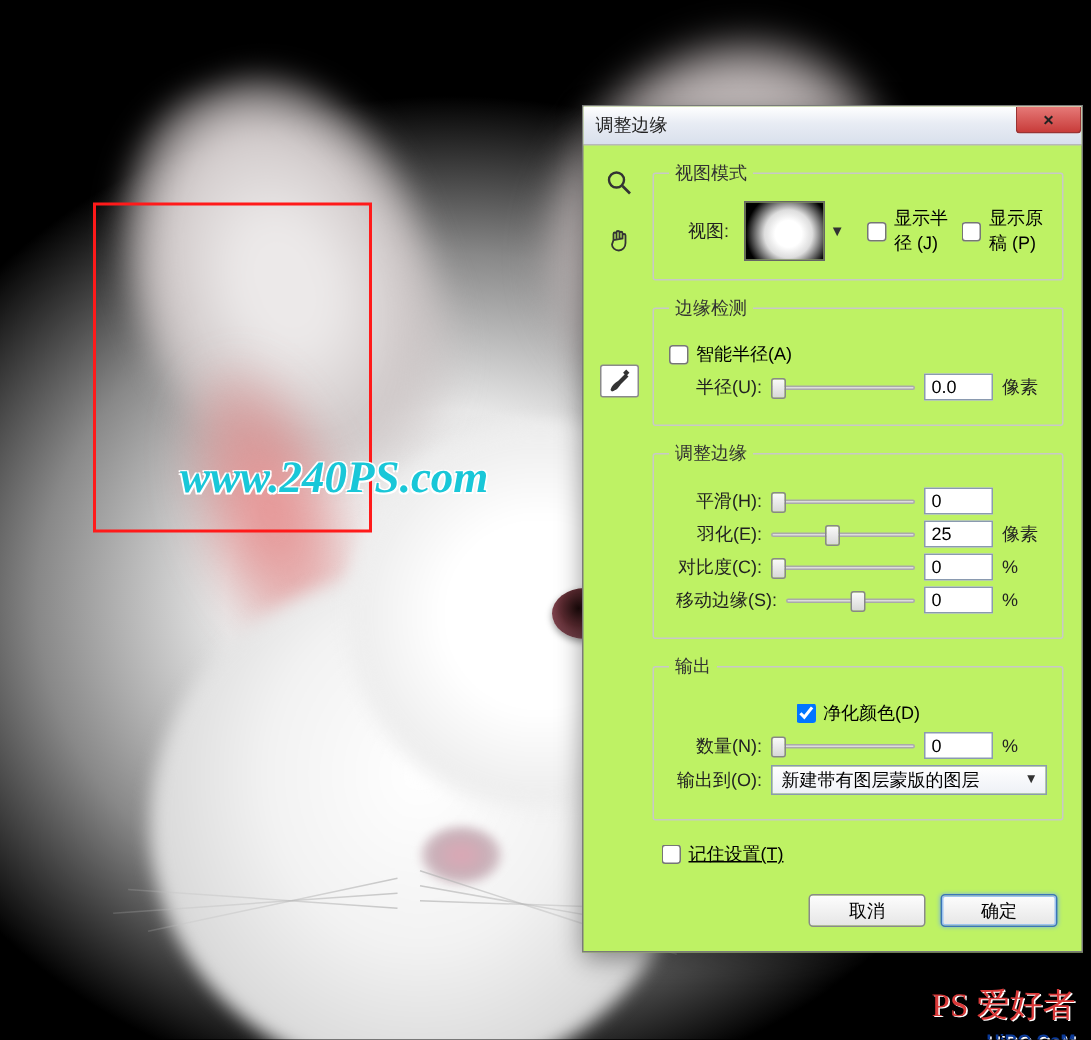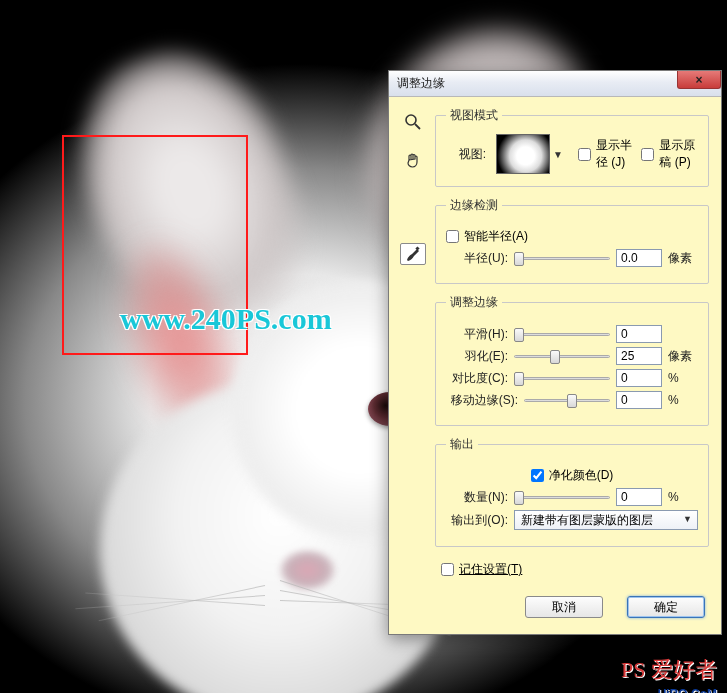--- a/index.html
+++ b/index.html
@@ -11,26 +11,26 @@
 .fur-head { position:absolute; left:190px; top:200px; width:260px; height:260px; background: radial-gradient(circle, #fff 35%, #eee 65%, transparent 90%); border-radius:50%; filter: blur(5px);}
 .ear-left { position:absolute; left:50px; top:-30px; width:200px; height:280px; background: radial-gradient(ellipse, #ece9e9 20%, #cfc8c8 55%, transparent 85%); border-radius: 50% 50% 40% 60%; transform: rotate(-20deg); filter: blur(10px);}
 .ear-left-inner { position:absolute; left:90px; top:160px; width:100px; height:200px; background: radial-gradient(ellipse, rgba(230,120,120,0.75) 10%, rgba(220,110,110,0.45) 45%, transparent 80%); border-radius:50%; transform: rotate(-18deg); filter: blur(14px);}
 .ear-right { position:absolute; left:330px; top:-60px; width:220px; height:260px; background: radial-gradient(ellipse, #d8d2d2 25%, #bcb4b4 55%, transparent 85%); border-radius: 50%; transform: rotate(35deg); filter: blur(12px);}
 .eye { position:absolute; left:328px; top:312px; width:44px; height:34px; background: radial-gradient(circle at 40% 40%, #1a0a0a 0%, #5a2a30 35%, #8a4a55 55%, #d6c8cc 85%); border-radius:50%; box-shadow: 0 2px 5px rgba(0,0,0,0.4), inset -4px -4px 8px rgba(0,0,0,0.3);}
 .nose { position:absolute; left:240px; top:470px; width:55px; height:40px; background: radial-gradient(ellipse, #d8a8b5 10%, #c8b0b8 50%, transparent 85%); border-radius:50%; filter:blur(3px);}
 .whisker { position:absolute; background: linear-gradient(90deg, rgba(180,180,180,0.7), rgba(200,200,200,0.2)); height:1px; transform-origin: left center;}
 
 .red-box { position: absolute; left: 62px; top: 135px; width: 186px; height: 220px; border: 2px solid #ff1a1a; }
 
-.wm { position:absolute; left:120px; top:302px; font-family: Georgia, serif; font-size:30px; font-weight:bold; color:#19c7d8; text-shadow: -1px -1px 0 #fff, 1px -1px 0 #fff, -1px 1px 0 #fff, 1px 1px 0 #fff; }
+.wm { position:absolute; left:120px; top:302px; font-family: Georgia, serif; font-size:30px; font-weight:bold; font-style: italic; color:#19c7d8; text-shadow: -1px -1px 0 #fff, 1px -1px 0 #fff, -1px 1px 0 #fff, 1px 1px 0 #fff; }
 .wm2 { position:absolute; right:10px; bottom:8px; font-family: Georgia, serif; font-size:22px; font-weight:normal; color:#d83838; text-shadow: 1px 1px 0 #fff;}
 .wm3 { position:absolute; right:10px; bottom:-8px; font-size:12px; font-weight:bold; color:#0a3a9a; text-shadow: 1px 1px 0 #fff;}
 
 
-.dialog { position: absolute; left: 388px; top: 70px; width: 334px; background: #fef9c3; border: 1px solid #7a7a7a; box-shadow: 0 4px 16px rgba(0,0,0,0.4); }
+.dialog { position: absolute; left: 388px; top: 70px; width: 334px; background: #bef264; border: 1px solid #7a7a7a; box-shadow: 0 4px 16px rgba(0,0,0,0.4); }
 .dlg-title { height: 26px; background: linear-gradient(#fff,#e8ecf4 45%,#d9e0ec); border-bottom: 1px solid #b8b8b8; display:flex; align-items:center; padding: 0 0 0 8px; position: relative;}
 .dlg-title span { color:#222; }
 .dlg-close { position:absolute; right:0; top:0; width:44px; height:18px; background: linear-gradient(#e67a78,#c83c3a); border:1px solid #933; border-top:none; border-radius: 0 0 3px 3px; display:flex; align-items:center; justify-content:center; color:#fff; font-weight:bold; font-size:12px; line-height:1;}
 .dlg-body { padding: 10px 12px 12px 10px; display:flex; gap: 8px;}
 .toolcol { width: 28px; display:flex; flex-direction:column; gap: 16px; align-items:center; padding-top: 4px;}
 .toolbtn { width:26px; height:22px; display:flex; align-items:center; justify-content:center; border-radius:2px;}
 .toolbtn.sel { border:1px solid #8a8a8a; background:#fff;}
 .maincol { flex:1; display:flex; flex-direction:column; gap: 10px;}
 fieldset { border:1px solid #c8c8c8; border-radius:2px; padding: 10px 10px 12px 10px; position:relative; }
 legend { padding: 0 4px; color:#333;}
@@ -40,21 +40,21 @@
 .track { position:absolute; left:0; right:0; top:8px; height:3px; background:#ddd; border:1px solid #aaa; border-radius:2px;}
 .thumb { position:absolute; top:3px; width:10px; height:14px; background: linear-gradient(#fafafa,#d8d8d8); border:1px solid #888; border-radius:2px;}
 .numfield { width:46px; height:18px; border:1px solid #8a9ab0; background:#fff; padding: 1px 4px; }
 .unit { width: 30px; color:#222;}
 .chk { display:flex; align-items:center; gap:5px;}
 input[type=checkbox]{ width:13px; height:13px;}
 .viewthumb { width:54px; height:40px; border:1px solid #666; background: radial-gradient(circle at 55% 55%, #fff 25%, #ddd 45%, #000 80%); display:inline-block; position:relative;}
 .viewthumb::after{content:"▼"; position:absolute; right:-14px; top:14px; font-size:10px; color:#333;}
 .select { flex:1; height:20px; border:1px solid #8a9ab0; background: linear-gradient(#fff,#eef1f6); padding: 1px 18px 1px 6px; position:relative;}
 .select::after{content:"▼"; position:absolute; right:5px; top:3px; font-size:9px; color:#333;}
-.btns { display:flex; gap:24px; justify-content:flex-end; padding: 8px 4px 4px;}
+.btns { display:flex; gap:10px; justify-content:flex-end; padding: 8px 4px 4px;}
 .btn { width:78px; height:22px; background: linear-gradient(#fdfdfd,#e6e6e6); border:1px solid #8a8a8a; border-radius:3px; display:flex; align-items:center; justify-content:center;}
 .btn.primary { border:1px solid #3a74b8; box-shadow: 0 0 0 1px #9ec4ee inset, 0 0 3px #7ab0e8;}
 </style>
 </head>
 <body>
 
 <div class="canvas">
   <div class="rabbit-body">
     <div class="ear-right"></div>
     <div class="ear-left"></div>

